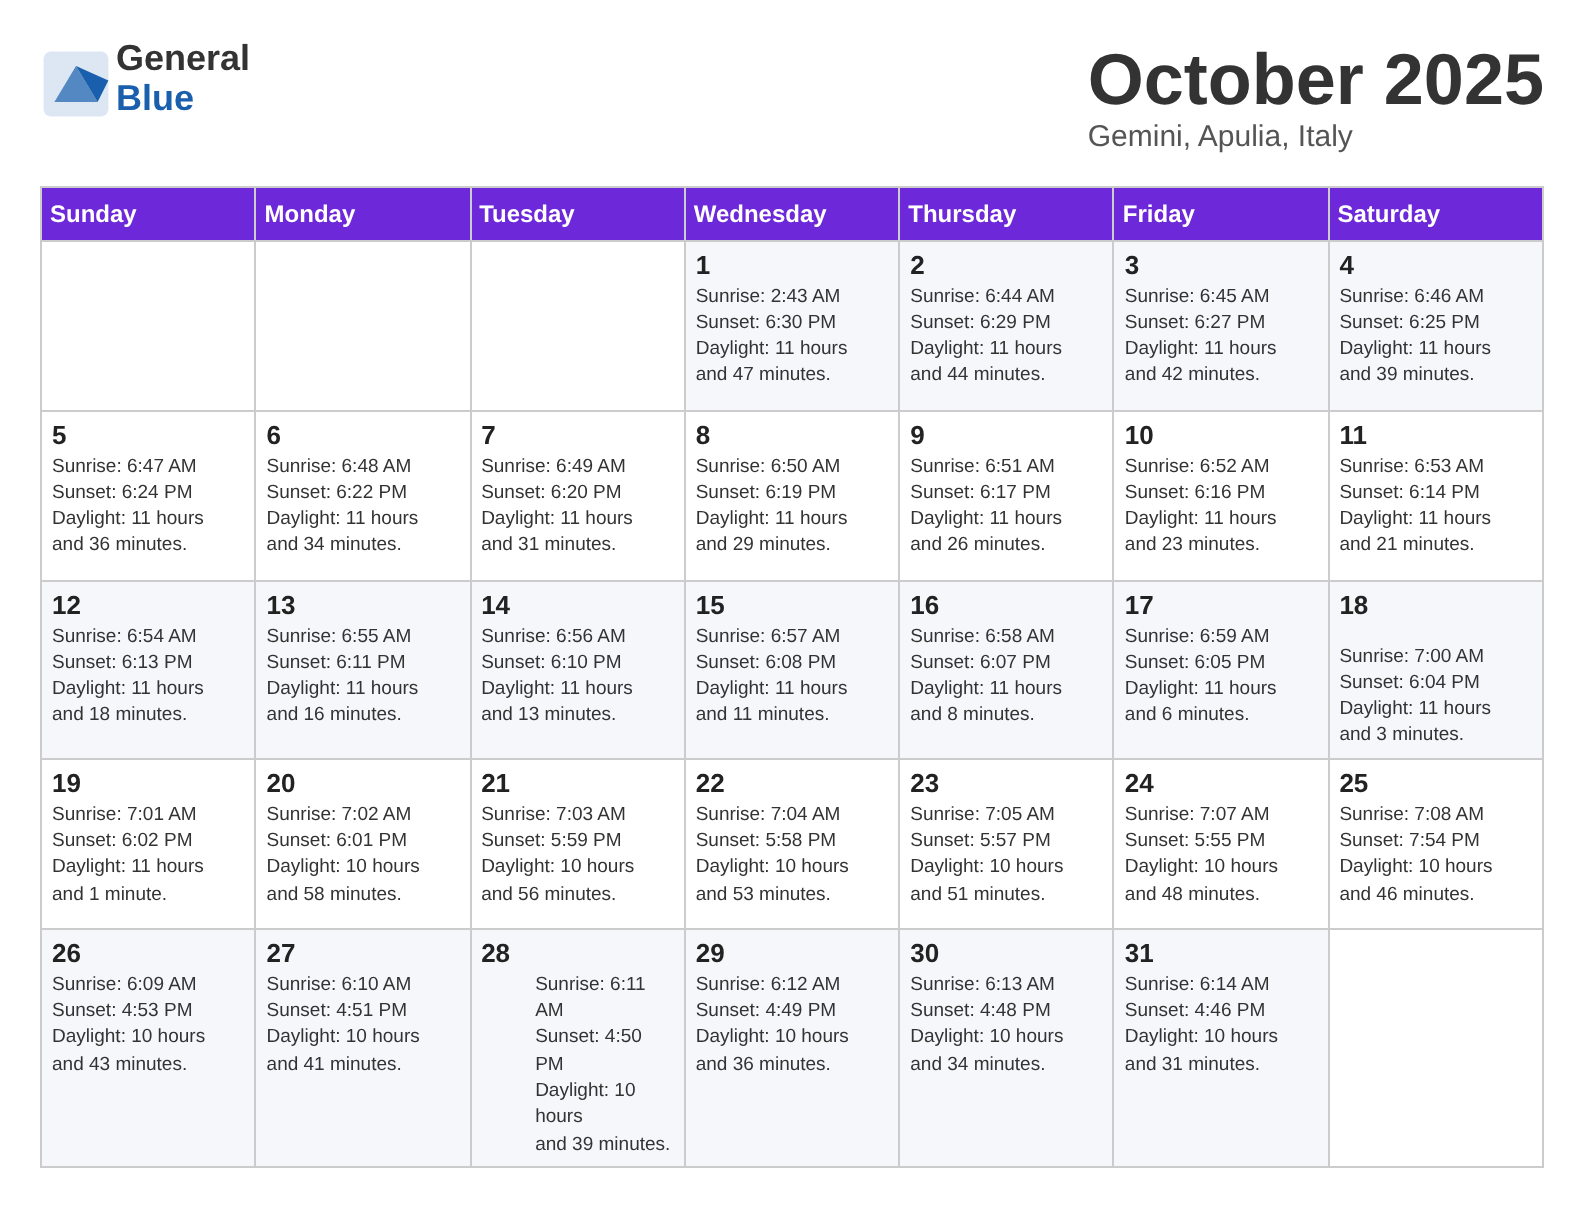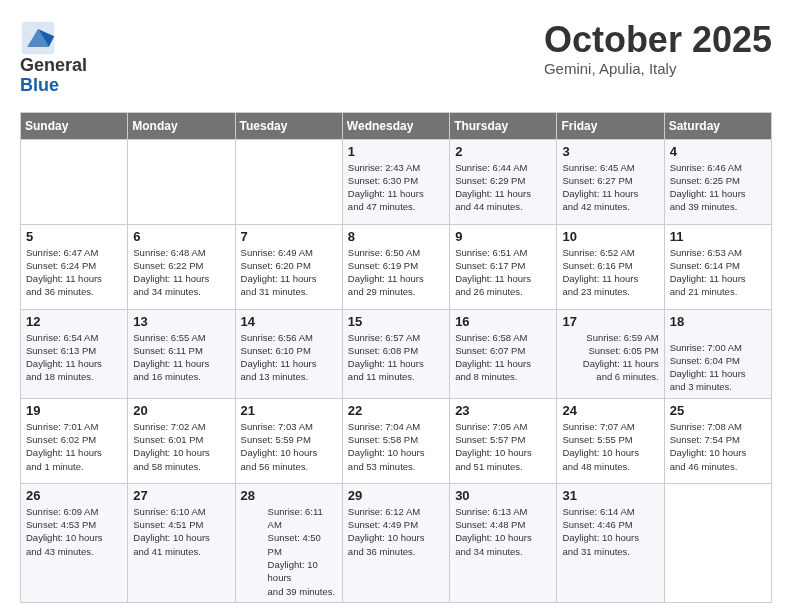--- a/index.html
+++ b/index.html
@@ -11,22 +11,21 @@
       padding: 20px;
     }
     .header {
       display: flex;
       justify-content: space-between;
       align-items: flex-start;
       margin-bottom: 16px;
     }
     .logo {
       display: flex;
-      align-items: flex-start;
-      flex-direction: column;
+      align-items: flex-end;
     }
     .logo-text {
       display: flex;
       flex-direction: column;
       line-height: 1.1;
     }
     .logo-general {
       font-size: 18px;
       font-weight: bold;
       color: #333;
@@ -52,21 +51,21 @@
     .location {
       font-size: 15px;
       color: #555;
     }
     table {
       width: 100%;
       border-collapse: collapse;
       table-layout: fixed;
     }
     thead tr th {
-      background-color: #737373;
+      background-color: #6d28d9;
       color: #fff;
       font-size: 12px;
       font-weight: bold;
       padding: 6px 4px;
       text-align: left;
       border: 1px solid #ccc;
     }
     tbody tr td {
       border: 1px solid #ccc;
       vertical-align: top;
@@ -242,21 +241,21 @@
         </td>
         <td>
           <span class="day-num">16</span>
           <div class="day-info" style="white-space: pre-line;">Sunrise: 6:58 AM
 Sunset: 6:07 PM
 Daylight: 11 hours
 and 8 minutes.</div>
         </td>
         <td>
           <span class="day-num">17</span>
-          <div class="day-info" style="white-space: pre-line; text-align: right;">Sunrise: 6:59 AM
+          <div class="day-info" style="white-space: pre-line;">Sunrise: 6:59 AM
 Sunset: 6:05 PM
 Daylight: 11 hours
 and 6 minutes.</div>
         </td>
         <td>
           <span class="day-num">18</span>
           <div class="day-info" style="white-space: pre-line; margin-top: 12px;">Sunrise: 7:00 AM
 Sunset: 6:04 PM
 Daylight: 11 hours
 and 3 minutes.</div>

